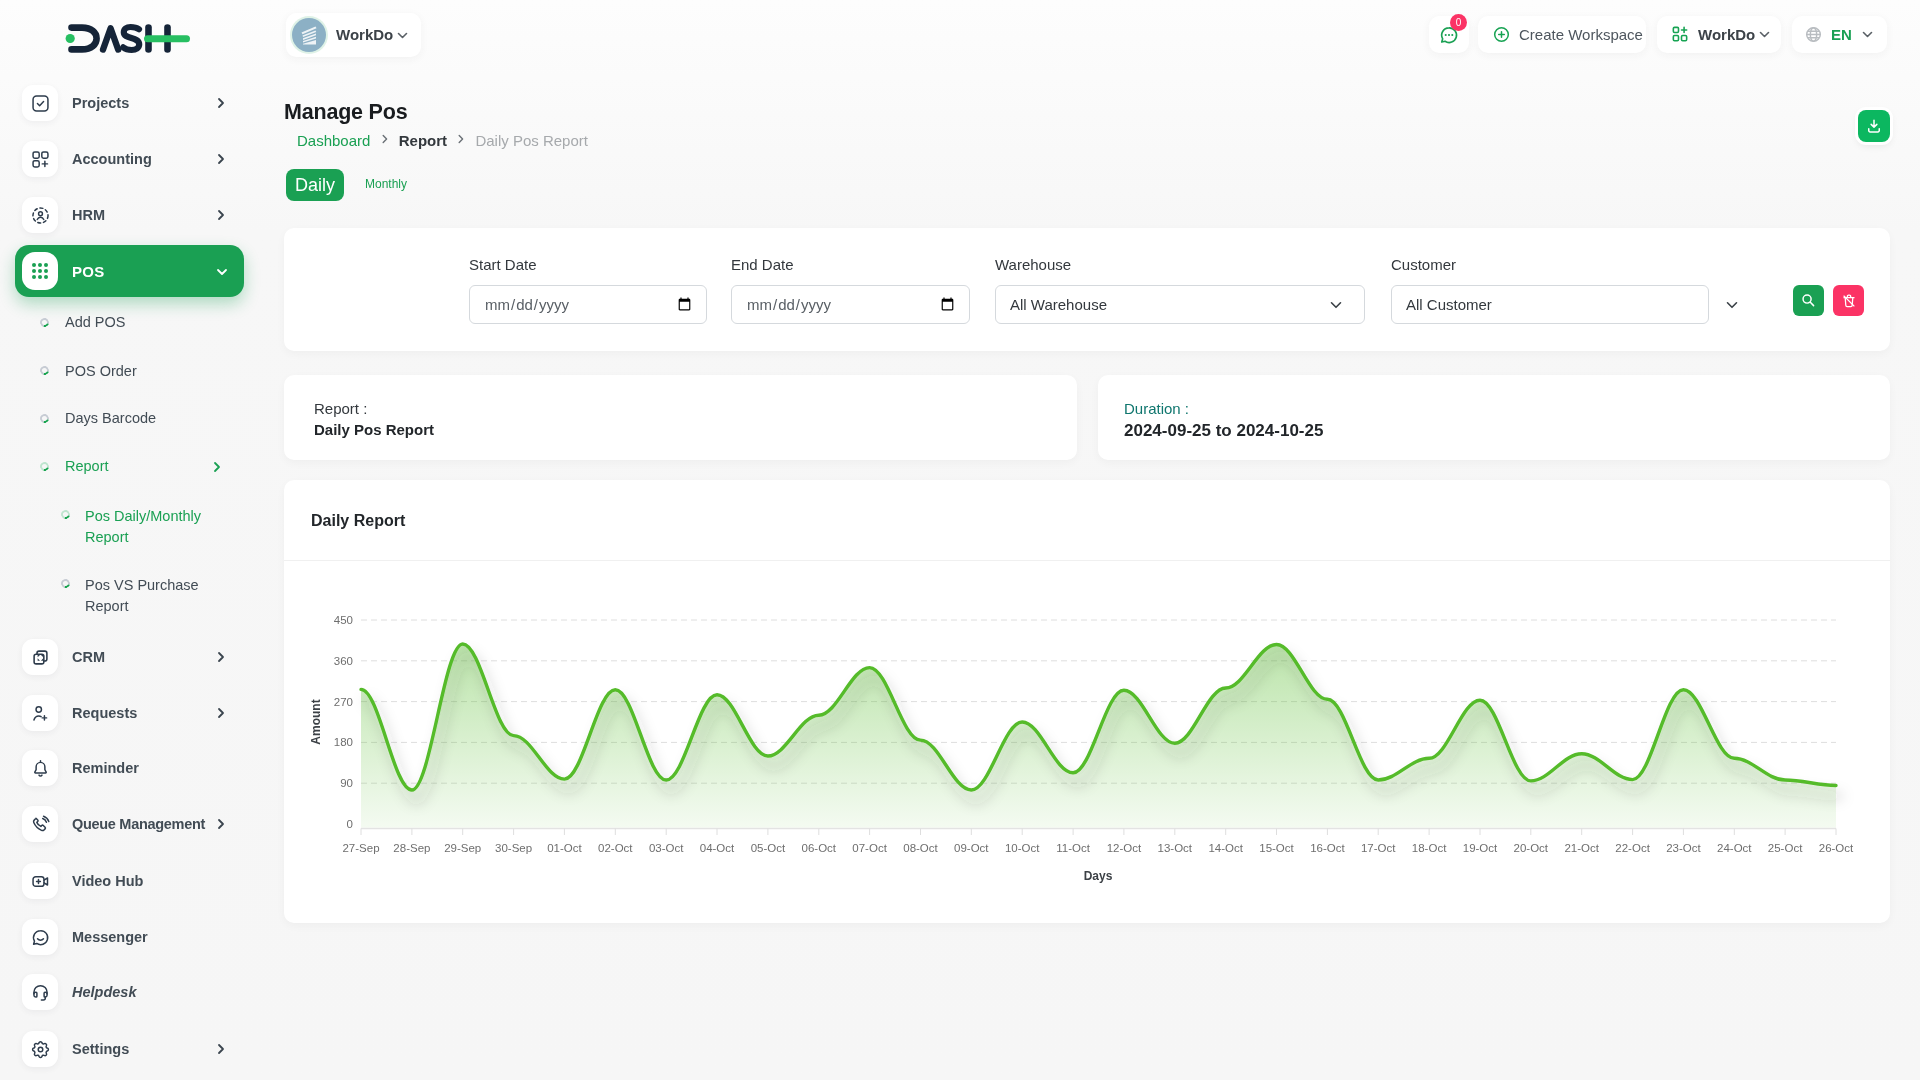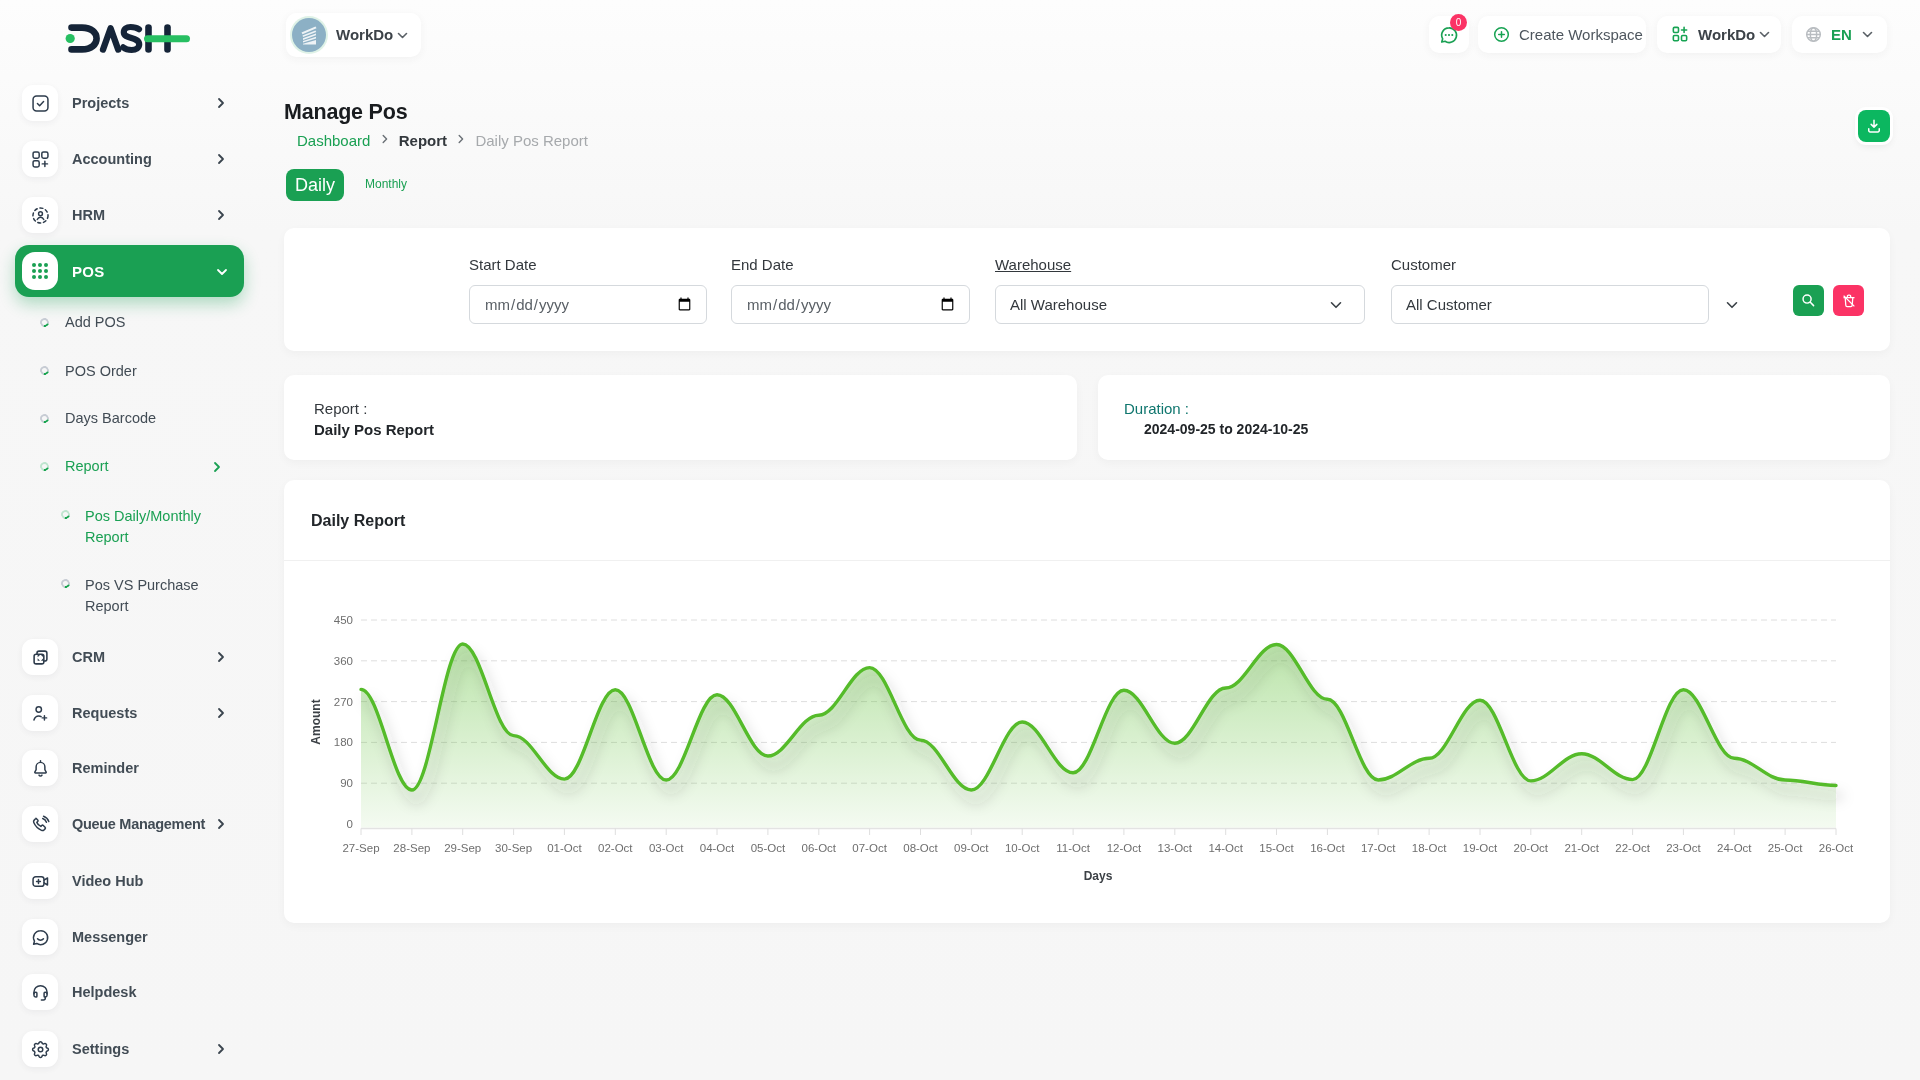--- a/index.html
+++ b/index.html
@@ -183,21 +183,21 @@
   <div class="mlabel" style="top:929px;">Messenger</div>
 
   <div class="icard" style="top:974px;">
       <svg width="21" height="21" viewBox="0 0 24 24" fill="none" stroke="#2e3c4c" stroke-width="1.7" stroke-linecap="round" stroke-linejoin="round">
         <path d="M4.5 13.5v-1.8a7.5 7.5 0 0115 0v1.8"></path>
         <path d="M4.5 13.8a2 2 0 012-2h.4a1 1 0 011 1v3.4a1 1 0 01-1 1h-.4a2 2 0 01-2-2z"></path>
         <path d="M19.5 13.8a2 2 0 00-2-2h-.4a1 1 0 00-1 1v3.4a1 1 0 001 1h.4a2 2 0 002-2z"></path>
         <path d="M17.5 17.4v.9a2.2 2.2 0 01-2.2 2.2H13"></path>
       </svg>
     </div>
-  <div class="mlabel" style="top:984px;">Helpdesk</div>
+  <div class="mlabel" style="top:984px;font-style:italic;">Helpdesk</div>
 
   <div class="icard" style="top:1031px;">
       <svg width="21" height="21" viewBox="0 0 24 24" fill="none" stroke="#2e3c4c" stroke-width="1.7" stroke-linecap="round" stroke-linejoin="round">
         <path d="M10.3 4.3c.4-1.7 3-1.7 3.4 0a1.7 1.7 0 002.6 1.1c1.5-.9 3.3.9 2.4 2.4a1.7 1.7 0 001 2.6c1.8.4 1.8 3 0 3.4a1.7 1.7 0 00-1 2.6c.9 1.5-.9 3.3-2.4 2.4a1.7 1.7 0 00-2.6 1c-.4 1.8-3 1.8-3.4 0a1.7 1.7 0 00-2.6-1c-1.5.9-3.3-.9-2.4-2.4a1.7 1.7 0 00-1-2.6c-1.8-.4-1.8-3 0-3.4a1.7 1.7 0 001-2.6c-.9-1.5.9-3.3 2.4-2.4a1.7 1.7 0 002.6-1.1z"></path>
         <circle cx="12" cy="12" r="2.6"></circle>
       </svg>
     </div>
   <div class="mlabel" style="top:1041px;">Settings</div>
   <svg class="mchev" style="top:1043px;" width="12" height="12" viewBox="0 0 12 12" fill="none" stroke="#3a444e" stroke-width="1.8" stroke-linecap="round" stroke-linejoin="round">
       <path d="M4 2l4 4-4 4"></path>
@@ -283,21 +283,21 @@
       <path d="M12 4.2v9.3M8.2 9.8l3.8 3.7 3.8-3.7"></path>
       <path d="M5 15.5v2.6a1.8 1.8 0 001.8 1.8h10.4a1.8 1.8 0 001.8-1.8v-2.6"></path>
     </svg>
 </div>
 
 <div class="card abs" style="left:284px;top:228px;width:1606px;height:123px;">
   <div class="flabel" style="left:185px;top:28px;">Start Date</div>
   <input type="date" class="finput" style="left: 185px; top: 57px; width: 238px;">
   <div class="flabel" style="left:447px;top:28px;">End Date</div>
   <input type="date" class="finput" style="left: 447px; top: 57px; width: 239px;">
-  <div class="flabel" style="left:711px;top:28px;text-decoration:underline;">Warehouse</div>
+  <div class="flabel" style="left:711px;top:28px;">Warehouse</div>
   <select class="finput" style="left:711px;top:57px;width:370px;"><option>All Warehouse</option></select>
   <svg class="selchev" style="left:1046px;top:73px;" width="12" height="9" viewBox="0 0 12 9" fill="none" stroke="#3a4046" stroke-width="1.6" stroke-linecap="round" stroke-linejoin="round">
       <path d="M1.5 1.8l4.5 4.5 4.5-4.5"></path>
     </svg>
   <div class="flabel" style="left:1107px;top:28px;">Customer</div>
   <select class="finput" style="left:1107px;top:57px;width:318px;"><option>All Customer</option></select>
   <svg class="selchev" style="left:1442px;top:73px;" width="12" height="9" viewBox="0 0 12 9" fill="none" stroke="#3a4046" stroke-width="1.6" stroke-linecap="round" stroke-linejoin="round">
       <path d="M1.5 1.8l4.5 4.5 4.5-4.5"></path>
     </svg>
   <div class="btn-sq" style="left:1509px;top:57px;background:#1aa053;">
@@ -313,21 +313,21 @@
       </svg>
   </div>
 </div>
 
 <div class="card abs" style="left:284px;top:375px;width:793px;height:85px;">
   <div style="position:absolute;left:30px;top:25px;font-size:15px;color:#33383d;">Report :</div>
   <div style="position:absolute;left:30px;top:46px;font-size:15px;font-weight:700;color:#22262a;">Daily Pos Report</div>
 </div>
 <div class="card abs" style="left:1098px;top:375px;width:792px;height:85px;">
   <div style="position:absolute;left:26px;top:25px;font-size:15px;color:#0f766e;">Duration :</div>
-  <div style="position:absolute;left:26px;top:46px;font-size:14px;font-weight:700;color:#22262a;margin-left:20px;">2024-09-25 to 2024-10-25</div>
+  <div style="position:absolute;left:26px;top:46px;font-size:17px;font-weight:700;color:#22262a;">2024-09-25 to 2024-10-25</div>
 </div>
 <div class="card abs" style="left:284px;top:480px;width:1606px;height:443px;">
 <div style="position:absolute;left:27px;top:32px;font-size:16px;font-weight:700;color:#22262a;">Daily Report</div>
 <div style="position:absolute;left:0px;top:80px;width:1606px;height:1px;background:#f0f0f0;"></div>
 <svg style="position:absolute;left:0;top:0;" width="1606" height="443" viewBox="0 0 1606 443">
 <defs>
         <linearGradient id="gf" x1="0" y1="130" x2="0" y2="350" gradientUnits="userSpaceOnUse">
           <stop offset="0" stop-color="#54bb29" stop-opacity="0.46"></stop>
           <stop offset="1" stop-color="#54bb29" stop-opacity="0.06"></stop>
         </linearGradient>

